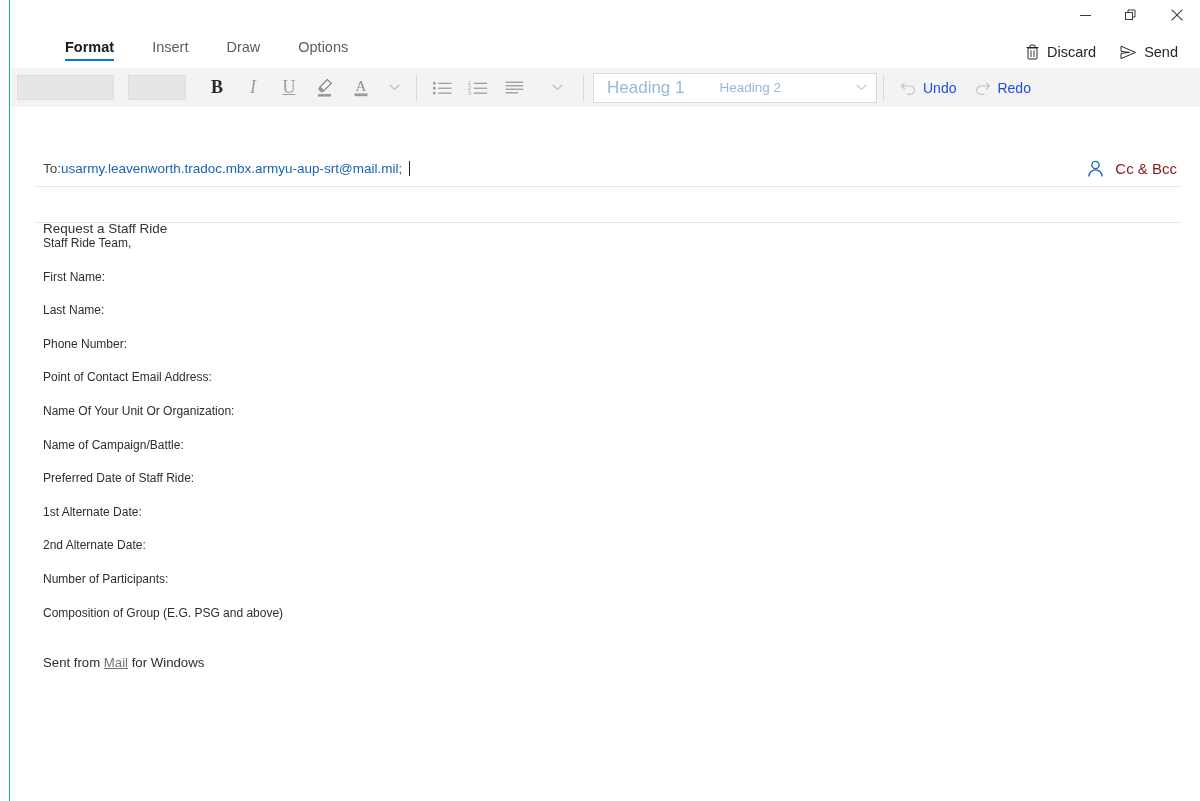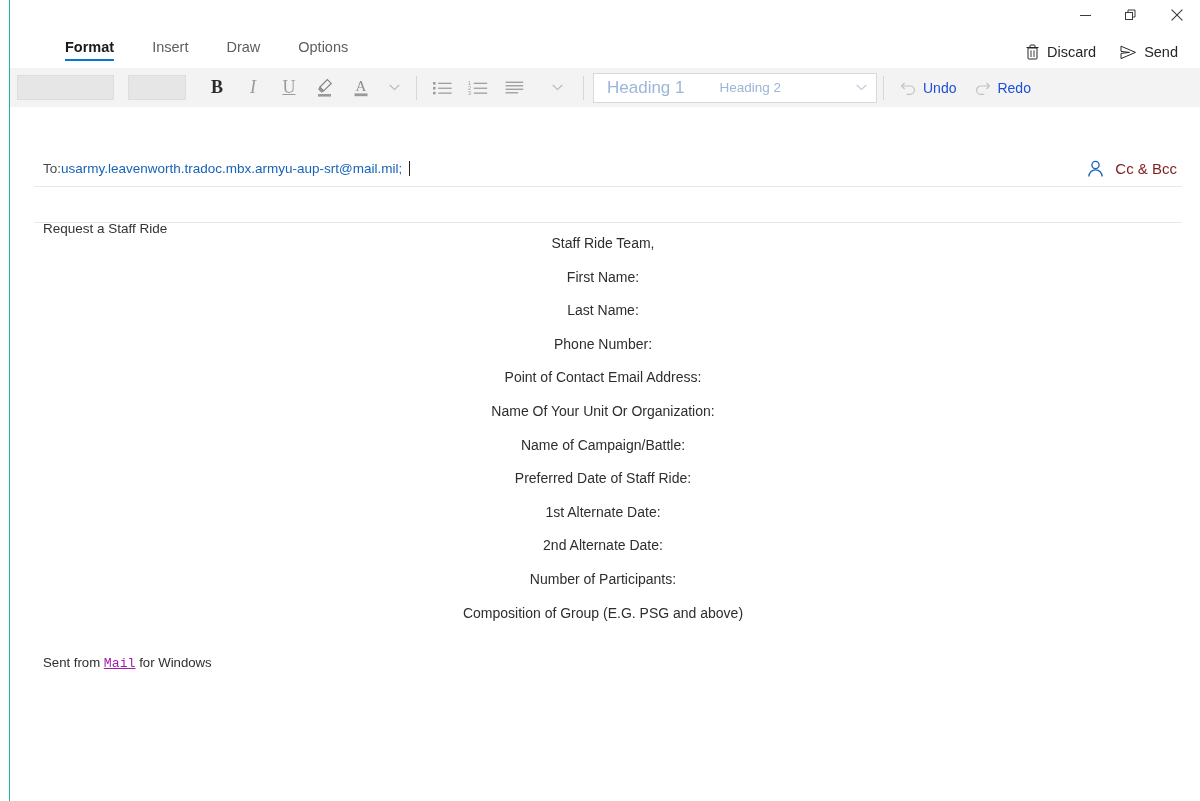--- a/index.html
+++ b/index.html
@@ -263,39 +263,37 @@
   }
 
   
   .mailbody {
     position: absolute;
     left: 33px;
     top: 234px;
     width: 1120px;
   }
   .body-line {
-    font-size: 14px;
+    font-size: 12px;
     color: #2e2e2e;
     height: 33.6px;
     line-height: 18px;
     white-space: nowrap;
-    text-align: center;
   }
   .body-gap { height: 17px; }
   .sig-line {
     font-size: 13.2px;
     color: #2e2e2e;
     line-height: 18px;
     white-space: nowrap;
   }
   .sig-link {
-    color: #a21caf;
+    color: #737373;
     text-decoration: underline;
     cursor: default;
-    font-family: Liberation Mono, monospace;
   }
 </style>
 </head>
 <body>
 
 <div id="app">
   <div class="window">
 
     <div class="titlebar">
       <div class="caption-buttons">

